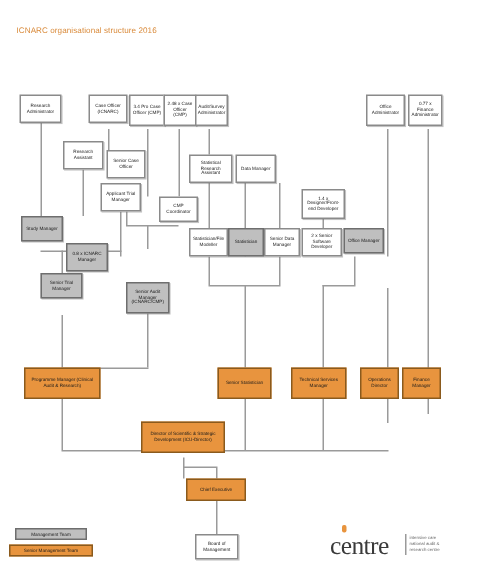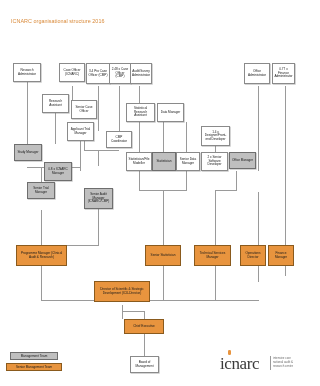--- a/index.html
+++ b/index.html
@@ -229,18 +229,18 @@
 
   <div class="legend-box lg-grey" style="left:10px;top:352px;width:48px;height:8px;">
     <span>Management Team</span>
   </div>
   <div class="legend-box lg-orange" style="left:6px;top:363px;width:56px;height:8px;">
     <span>Senior Management Team</span>
   </div>
 
   <div class="logo">
     <div class="logo-dot"></div>
-    <div class="logo-word">icnarc</div>
+    <div class="logo-word">centre</div>
     <div class="logo-rule"></div>
     <div class="logo-tag">intensive care national audit &amp; research centre</div>
   </div>
 
 </div>
 
 </body></html>

